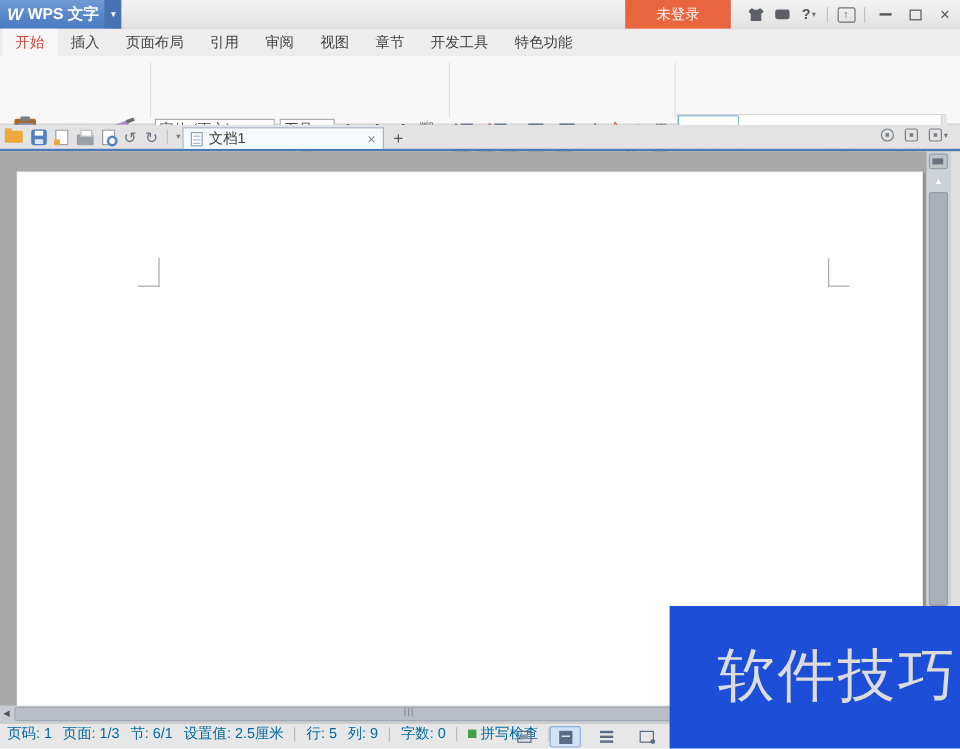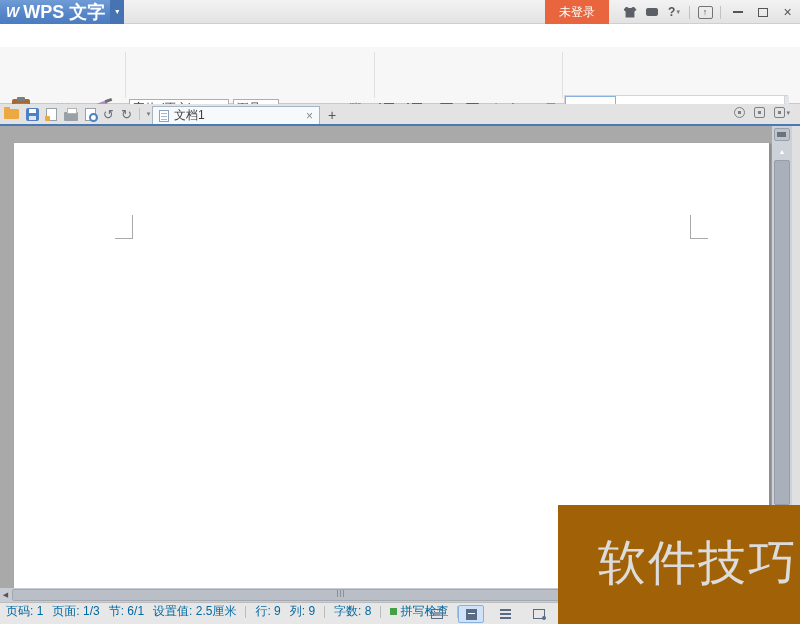--- a/index.html
+++ b/index.html
@@ -7,27 +7,27 @@
     --active-red:#d03f33; --spell-green:#43a047; --watermark-gray:#dcdcdc;
   }
   *{box-sizing:border-box;margin:0;padding:0}
   body{font-family:"Liberation Sans","DejaVu Sans",sans-serif;background:#fff}
   #app{position:relative;width:800px;height:624px;overflow:hidden;background:#fff;font-size:12px;color:#3c3c3c}
 
   
   #titlebar{position:absolute;left:0;top:0;width:800px;height:24px;background:linear-gradient(#f2f2f2,#e3e3e3);border-bottom:1px solid #cfcfcf;display:flex;align-items:center}
   .logo{display:flex;align-items:center;height:24px;background:linear-gradient(#6f9cd6,var(--logo-blue) 60%,#4b7cc0);color:#fff;font-weight:bold;padding-left:6px}
   .logo .w{font-size:14px;font-style:italic;margin-right:4px}
-  .logo .logo-label{font-size:18px}
+  .logo .logo-label{font-size:13px}
   .logo .logo-caret{width:14px;height:24px;display:flex;align-items:center;justify-content:center;background:#4873b2;margin-left:5px;font-size:8px}
   .title-center{position:absolute;left:290px;top:0;height:24px;display:flex;align-items:center;gap:5px;color:#4a4a4a}
   .titledoc-icon{width:10px;height:11px;border:1px solid #8a8f96;background:linear-gradient(#fff,#e8e8e8);position:relative}
   .titledoc-icon::before{content:"";position:absolute;left:1px;top:3px;right:1px;height:1px;background:#8a8f96;box-shadow:0 3px 0 #8a8f96}
   .tb-right{position:absolute;right:0;top:0;height:24px;display:flex;align-items:center}
-  .login-btn{height:24px;padding:0 14px;background:var(--login-orange);color:#fff;display:flex;align-items:center;font-size:12px;margin-right:10px;cursor:pointer}
+  .login-btn{height:24px;padding:0 26px;background:var(--login-orange);color:#fff;display:flex;align-items:center;font-size:12px;margin-right:10px;cursor:pointer}
   .tb-ic{width:22px;height:24px;display:flex;align-items:center;justify-content:center;color:#555}
   .shirt-icon{width:13px;height:11px;background:#5c6066;clip-path:polygon(22% 0,40% 14%,60% 14%,78% 0,100% 30%,84% 46%,84% 100%,16% 100%,16% 46%,0 30%)}
   .chat-icon{width:12px;height:8px;background:#5c6066;border-radius:2px;position:relative}
   .chat-icon::after{content:"";position:absolute;left:2px;bottom:-3px;border:3px solid transparent;border-top-color:#5c6066}
   .help-wrap{display:flex;align-items:center;color:#555;font-weight:bold}
   .help-wrap .mini-caret{font-size:7px;margin-left:1px}
   .tb-sep{width:1px;height:13px;background:#c2c2c2;margin:0 4px}
   .upbox-icon{width:15px;height:13px;border:1px solid #737373;border-radius:2px;display:flex;align-items:center;justify-content:center;font-size:9px;color:#555;line-height:1}
   .min-glyph{width:10px;height:2px;background:#555}
   .max-glyph{width:10px;height:9px;border:1px solid #555}
@@ -186,21 +186,21 @@
   .v-full{width:12px;height:10px;border:1px solid #5a6c85;position:relative}
   .v-full::after{content:"";position:absolute;left:2px;top:2px;right:2px;bottom:2px;background:#8a97ab}
   .v-page{width:11px;height:11px;background:#5a6c85;position:relative}
   .v-page::after{content:"";position:absolute;left:2px;top:4px;width:7px;height:1px;background:#fff}
   .v-outline{display:flex;flex-direction:column;gap:2px}
   .v-outline i{width:11px;height:2px;background:#5a6c85;display:block}
   .v-web{width:12px;height:10px;border:1px solid #5a6c85;position:relative}
   .v-web::after{content:"";position:absolute;right:-2px;bottom:-2px;width:4px;height:4px;background:#5a6c85;border-radius:50%}
 
   
-  #patch{position:absolute;left:558px;top:505px;width:242px;height:119px;background:#a16207}
+  #patch{position:absolute;left:558px;top:505px;width:242px;height:119px;background:#1d4ed8}
   .watermark{position:absolute;right:2px;top:26px;font-size:48px;letter-spacing:2px;color:var(--watermark-gray);white-space:nowrap}
 </style>
 </head>
 <body>
 
 <div id="app">
 
   <div id="titlebar">
     <div class="logo">
       <span class="w">W</span>
@@ -229,20 +229,31 @@
         </div>
       <div class="winbtn">
           <span class="max-glyph"></span>
         </div>
       <div class="winbtn">
           <span class="close-glyph">×</span>
         </div>
     </div>
   </div>
 
+  <div id="menubar">
+    <span class="mtab active">开始</span>
+    <span class="mtab">插入</span>
+    <span class="mtab">页面布局</span>
+    <span class="mtab">引用</span>
+    <span class="mtab">审阅</span>
+    <span class="mtab">视图</span>
+    <span class="mtab">章节</span>
+    <span class="mtab">开发工具</span>
+    <span class="mtab">特色功能</span>
+  </div>
 
   <div id="ribbon">
 
     <div class="g-clip">
       <div class="paste-big">
         <span class="cb-icon"></span>
         <span class="paste-lab">
           <span>粘贴</span>
           <span class="mini-caret">▾</span>
         </span>
@@ -507,24 +518,24 @@
     </div>
   </div>
 
   <div id="statusbar">
     <div class="sb-left">
       <span>页码: 1</span>
       <span>页面: 1/3</span>
       <span>节: 6/1</span>
       <span>设置值: 2.5厘米</span>
       <span class="sb-sep"></span>
-      <span>行: 9</span>
+      <span>行: 5</span>
       <span>列: 9</span>
       <span class="sb-sep"></span>
-      <span>字数: 8</span>
+      <span>字数: 0</span>
       <span class="sb-sep"></span>
       <span class="spell-wrap">
         <span class="spell-sq"></span>
         <span>拼写检查</span>
       </span>
       <span class="sb-sep"></span>
     </div>
     <div class="sb-views">
       <span class="vbtn">
           <span class="v-full"></span>

